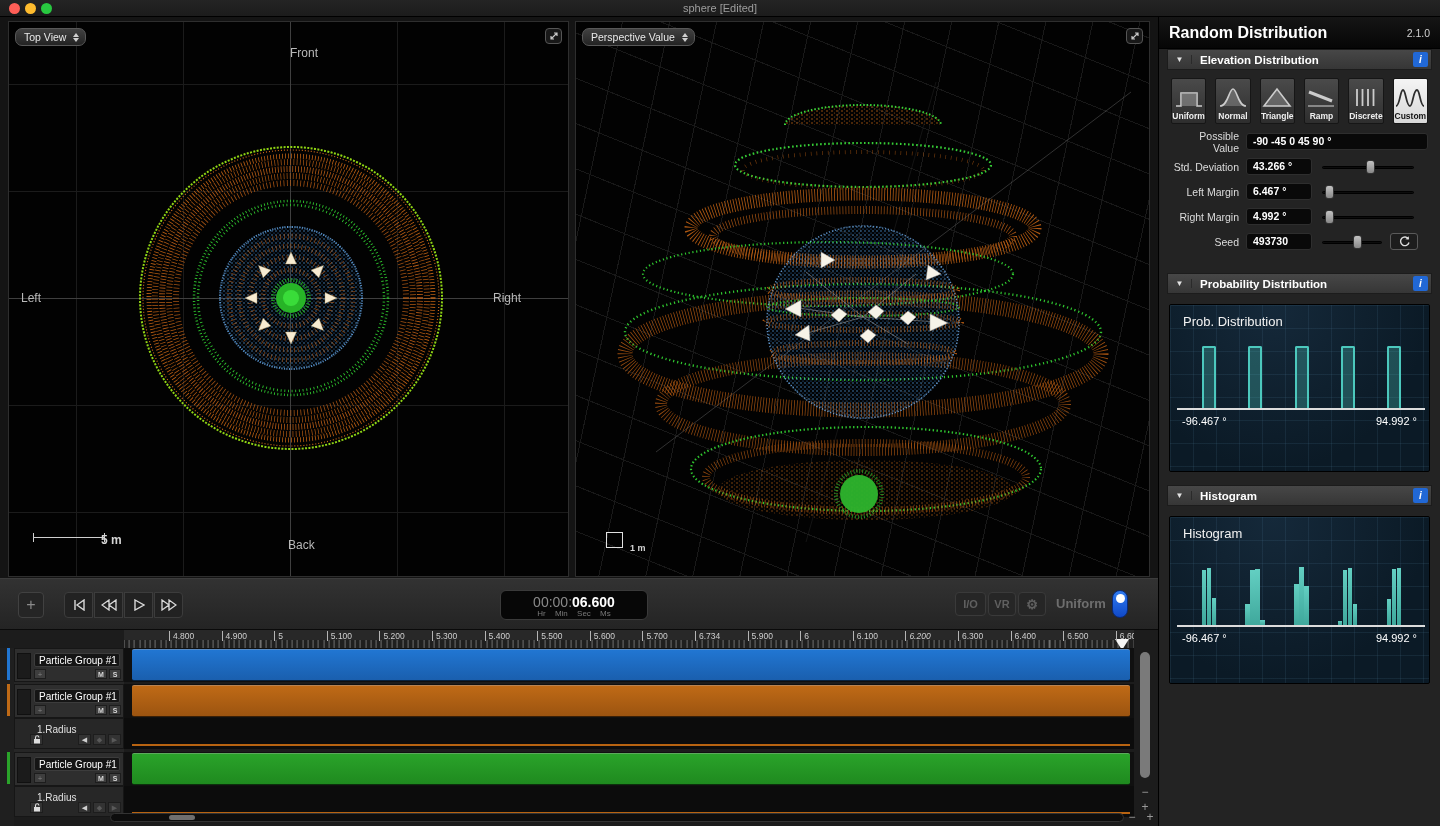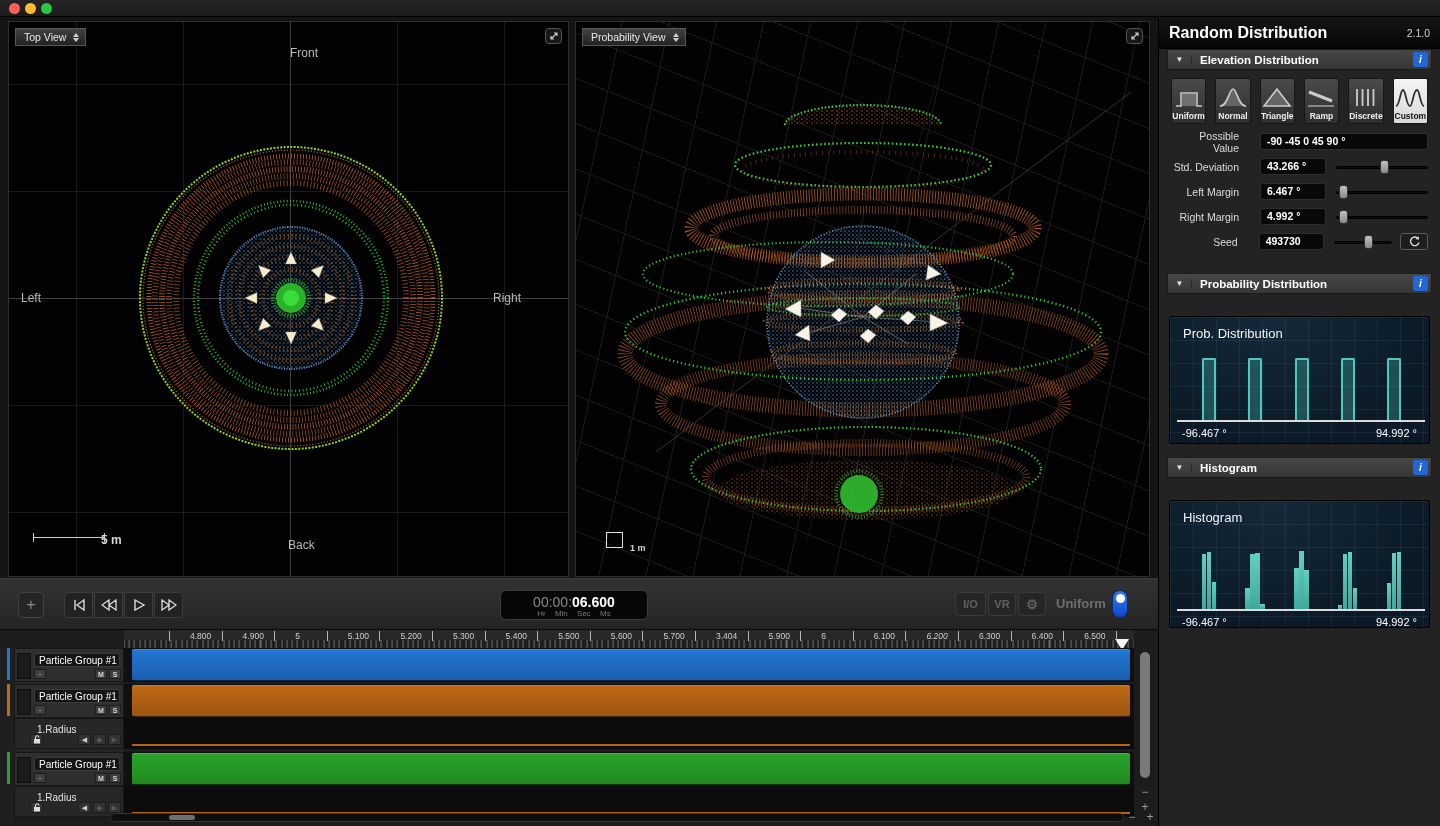--- a/index.html
+++ b/index.html
@@ -24,21 +24,21 @@
       linear-gradient(#1b1b1b 1px,transparent 1px);
     background-size:107px 107px; background-position:67px 62px; }
   .vp-axis-h { position:absolute; left:0; right:0; top:276px; height:1px; background:#3f3f3f; }
   .vp-axis-v { position:absolute; top:0; bottom:0; left:281px; width:1px; background:#3f3f3f; }
   .vp-grid-persp { position:absolute; inset:0;
     background-image:
       repeating-linear-gradient(102deg, transparent 0 45px, #191919 45px 46px),
       repeating-linear-gradient(22deg, transparent 0 41px, #181818 41px 42px);
     }
   .vp-select { position:absolute; left:6px; top:6px; height:18px; padding:0 6px 0 8px;
-    display:flex; align-items:center; gap:7px; border:1px solid #585858; border-radius:0;
+    display:flex; align-items:center; gap:7px; border:1px solid #585858; border-radius:7px;
     background:linear-gradient(#414141,#232323); color:#e8e8e8; font-size:10.5px; z-index:5; }
   .updown { display:flex; flex-direction:column; gap:1px; }
   .updown i { display:block; width:0; height:0; border-left:3px solid transparent; border-right:3px solid transparent; }
   .updown .u { border-bottom:4px solid #cfcfcf; }
   .updown .d { border-top:4px solid #cfcfcf; }
   .vp-expand { position:absolute; right:6px; top:6px; width:17px; height:16px;
     border:1px solid #555; border-radius:4px; background:#181818; z-index:5;
     display:flex; align-items:center; justify-content:center; }
   .vp-label { position:absolute; color:#b9b9b9; font-size:12px; z-index:4; }
   .scalebar { position:absolute; z-index:4; }
@@ -73,33 +73,33 @@
   .dist-btn svg { margin-bottom:1px; }
   .dist-btn .lbl { color:#eee; font-size:8.5px; font-weight:bold; }
   .dist-btn.selected { background:linear-gradient(#f4f4f4,#d9d9d9); }
   .dist-btn.selected .lbl { color:#111; }
   .mode-dd { margin-top:8px; height:20px; border:1px solid #101010; border-radius:5px;
     background:linear-gradient(#3e3e3e,#262626); display:flex; align-items:center;
     padding:0 8px; color:#f0f0f0; font-size:11.5px; }
   .mode-dd .txt { flex:1; }
   .field-col { margin-top:9px; display:flex; flex-direction:column; gap:8px; }
   .field-row { display:flex; align-items:center; height:17px; }
-  .f-label { width:68px; text-align:right; color:#dcdcdc; font-size:10.5px; margin-right:21px; }
+  .f-label { width:68px; text-align:right; color:#dcdcdc; font-size:10.5px; margin-right:7px; }
   .f-value { height:17px; background:#090909; border:1px solid #2e2e2e; border-radius:3px;
     color:#fff; font-size:10.5px; font-weight:bold; padding:1px 6px 0 6px; width:66px; }
   .f-value.wide { flex:1; }
   .slider { position:relative; width:92px; height:14px; margin-left:10px; }
   .slider.short { width:60px; }
   .slider .track { position:absolute; left:0; right:0; top:6px; height:3px;
     background:#0c0c0c; border:1px solid #000; border-radius:2px; }
   .slider .thumb { position:absolute; top:0; width:9px; height:14px; border-radius:3px;
     background:linear-gradient(#c2c2c2,#888); border:1px solid #333; }
   .refresh-btn { margin-left:8px; width:28px; height:17px; border:1px solid #5a5a5a; border-radius:3px;
     background:#1d1d1d; display:flex; align-items:center; justify-content:center; }
-  .chart-box { margin:22px 10px 0 10px; height:128px; border:1px solid #000; border-radius:2px;
+  .chart-box { margin:10px 10px 0 10px; height:168px; border:1px solid #000; border-radius:2px;
     position:relative; overflow:hidden;
     background:
       linear-gradient(90deg, rgba(90,140,175,.13) 1px, transparent 1px),
       linear-gradient(rgba(90,140,175,.13) 1px, transparent 1px),
       radial-gradient(ellipse at 40% 0%, #15293a 0%, #0b1a26 70%);
     background-size:23px 23px, 23px 23px, 100% 100%; }
   .chart-title { position:absolute; left:13px; top:9px; color:#f2f2f2; font-size:13px; }
   .chart-base { position:absolute; left:7px; width:248px; height:2px; background:#dcdcdc; }
   .chart-xmin,.chart-xmax { position:absolute; color:#fff; font-size:11px; }
   .pulse { position:absolute; border:2px solid #4cc8bd; border-bottom:none;
@@ -131,21 +131,21 @@
   .render-toggle .knob { position:absolute; left:3px; top:3px; width:9px; height:9px; border-radius:50%; background:#fff; }
 
   
   .timeline { position:absolute; left:0; top:630px; width:1158px; height:196px; background:#1c1c1c; }
   .ruler { position:absolute; left:124px; top:0; width:1010px; height:20px; background:#282828;
     border-bottom:1px solid #0c0c0c; overflow:hidden; }
   .ruler .ticks { position:absolute; left:0; right:0; bottom:0; height:9px; background:#1f1f1f;
     background-image:repeating-linear-gradient(90deg,#6f6f6f 0 1px,transparent 1px 5.26px);
     background-position-x:4.6px; }
   .r-label { position:absolute; top:1px; height:10px; color:#cfcfcf; font-size:8.5px;
-    border-left:1px solid #b5b5b5; padding-left:20px; white-space:nowrap; }
+    border-left:1px solid #b5b5b5; padding-left:3px; white-space:nowrap; }
   .playhead { position:absolute; top:9px; width:0; height:0;
     border-left:7px solid transparent; border-right:7px solid transparent; border-top:11px solid #f5f5f5; }
   .edge-col { position:absolute; left:0; top:18px; width:14px; bottom:0; background:#1f1f1f; }
   .edge-strip { position:absolute; left:7px; width:3px; }
   .hdr-col { position:absolute; left:14px; top:18px; width:110px; bottom:14px; background:#262626; }
   .trk-hdr { position:absolute; left:0; width:110px; background:#2e2e2e; border:1px solid #161616; }
   .trk-hdr .name-field { position:absolute; left:19px; right:3px; top:4px; height:14px;
     background:#151515; border:1px solid #3c3c3c; border-radius:2px; color:#fff; font-size:10px;
     padding:1px 4px 0 4px; white-space:nowrap; overflow:hidden; }
   .trk-hdr .corner { position:absolute; left:2px; top:4px; width:14px; height:26px; background:#1b1b1b; border:1px solid #101010; }
@@ -172,20 +172,21 @@
   .hzoom { position:absolute; top:180px; width:16px; height:14px; color:#999; font-size:12px;
     display:flex; align-items:center; justify-content:center; }
 </style>
 </head>
 <body>
 
 <div class="titlebar">
   <div class="tl-dot" style="left:9px; background:#ff5f57;"></div>
   <div class="tl-dot" style="left:25px; background:#febc2e;"></div>
   <div class="tl-dot" style="left:41px; background:#28c840;"></div>
+  <div class="win-title">sphere [Edited]</div>
 </div>
 
 <div class="viewport" id="vp-top">
   <div class="vp-grid-top"></div>
   <div class="vp-axis-h"></div>
   <div class="vp-axis-v"></div>
 
   <svg class="abs" style="left:0;top:0;" width="561" height="556">
     <defs>
       <pattern id="patBlue" width="4" height="4" patternUnits="userSpaceOnUse">
@@ -293,21 +294,21 @@
       <path d="M354,292 l18,9 -18,8 Z"></path>
       <path d="M233,303 l-14,10 15,6 Z"></path>
       <path d="M292,307 l8,6 -8,8 -8,-7 Z"></path>
       <path d="M263,286 l8,6 -8,8 -8,-7 Z"></path>
       <path d="M300,283 l8,6 -8,8 -8,-7 Z"></path>
       <path d="M332,289 l8,6 -8,8 -8,-7 Z"></path>
     </g>
   </svg>
 
   <div class="vp-select">
-    <span>Probability View</span>
+    <span>Perspective Value</span>
     <span class="updown">
         <i class="u"></i>
         <i class="d"></i>
       </span>
   </div>
   <div class="vp-expand">
     <svg width="10" height="10">
       <path d="M2,8 L8,2 M5,2 h3 v3 M2,5 v3 h3" stroke="#c8c8c8" stroke-width="1.2" fill="none"></path>
     </svg>
   </div>
@@ -512,21 +513,21 @@
   <div class="r-label" style="left: 45px;">4.800</div>
       <div class="r-label" style="left: 97.6px;">4.900</div>
       <div class="r-label" style="left: 150.2px;">5</div>
       <div class="r-label" style="left: 202.8px;">5.100</div>
       <div class="r-label" style="left: 255.4px;">5.200</div>
       <div class="r-label" style="left: 308px;">5.300</div>
       <div class="r-label" style="left: 360.6px;">5.400</div>
       <div class="r-label" style="left: 413.2px;">5.500</div>
       <div class="r-label" style="left: 465.8px;">5.600</div>
       <div class="r-label" style="left: 518.4px;">5.700</div>
-      <div class="r-label" style="left: 571px;">3.404</div>
+      <div class="r-label" style="left: 571px;">6.734</div>
       <div class="r-label" style="left: 623.6px;">5.900</div>
       <div class="r-label" style="left: 676.2px;">6</div>
       <div class="r-label" style="left: 728.8px;">6.100</div>
       <div class="r-label" style="left: 781.4px; font-style: italic;">6.200</div>
       <div class="r-label" style="left: 834px;">6.300</div>
       <div class="r-label" style="left: 886.6px;">6.400</div>
       <div class="r-label" style="left: 939.2px;">6.500</div>
       <div class="r-label" style="left: 991.8px;">6.60</div>
     </div>
   <div class="edge-col" id="edge-col">

